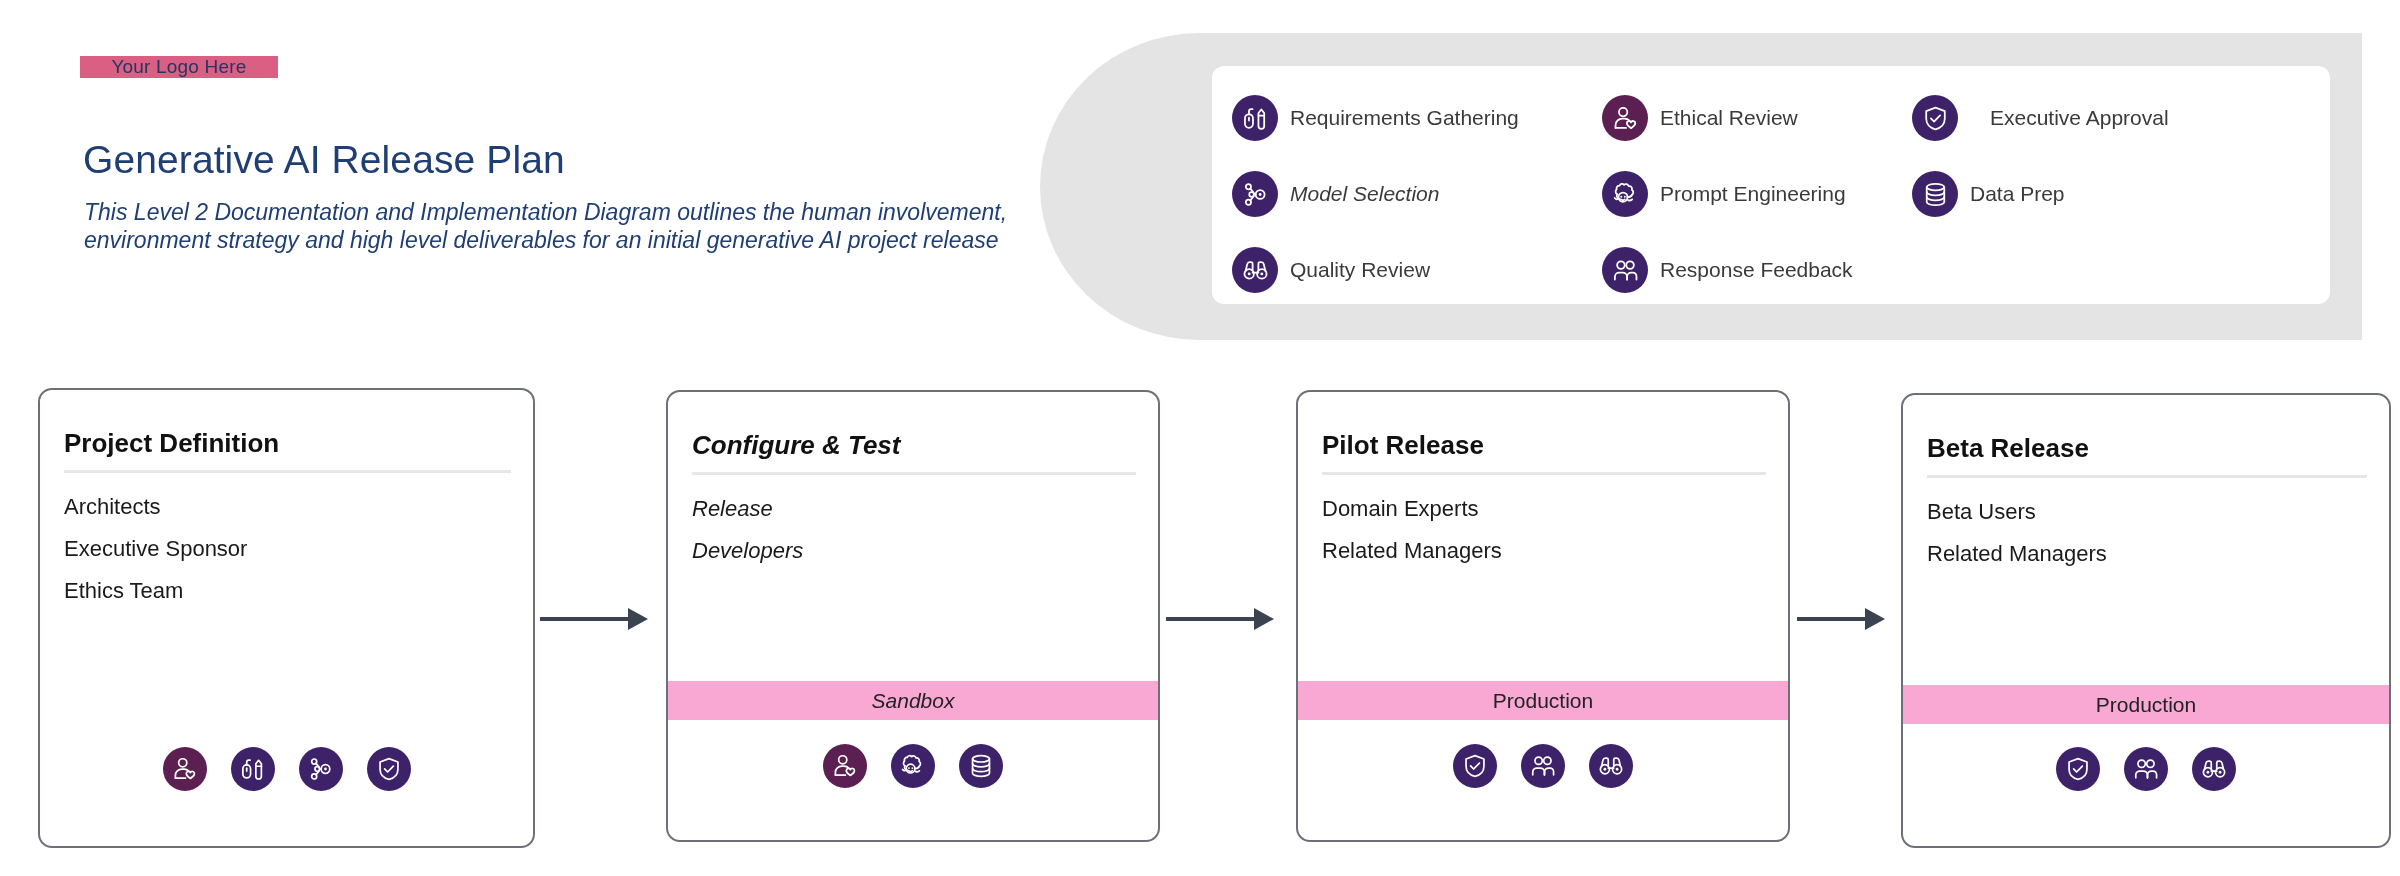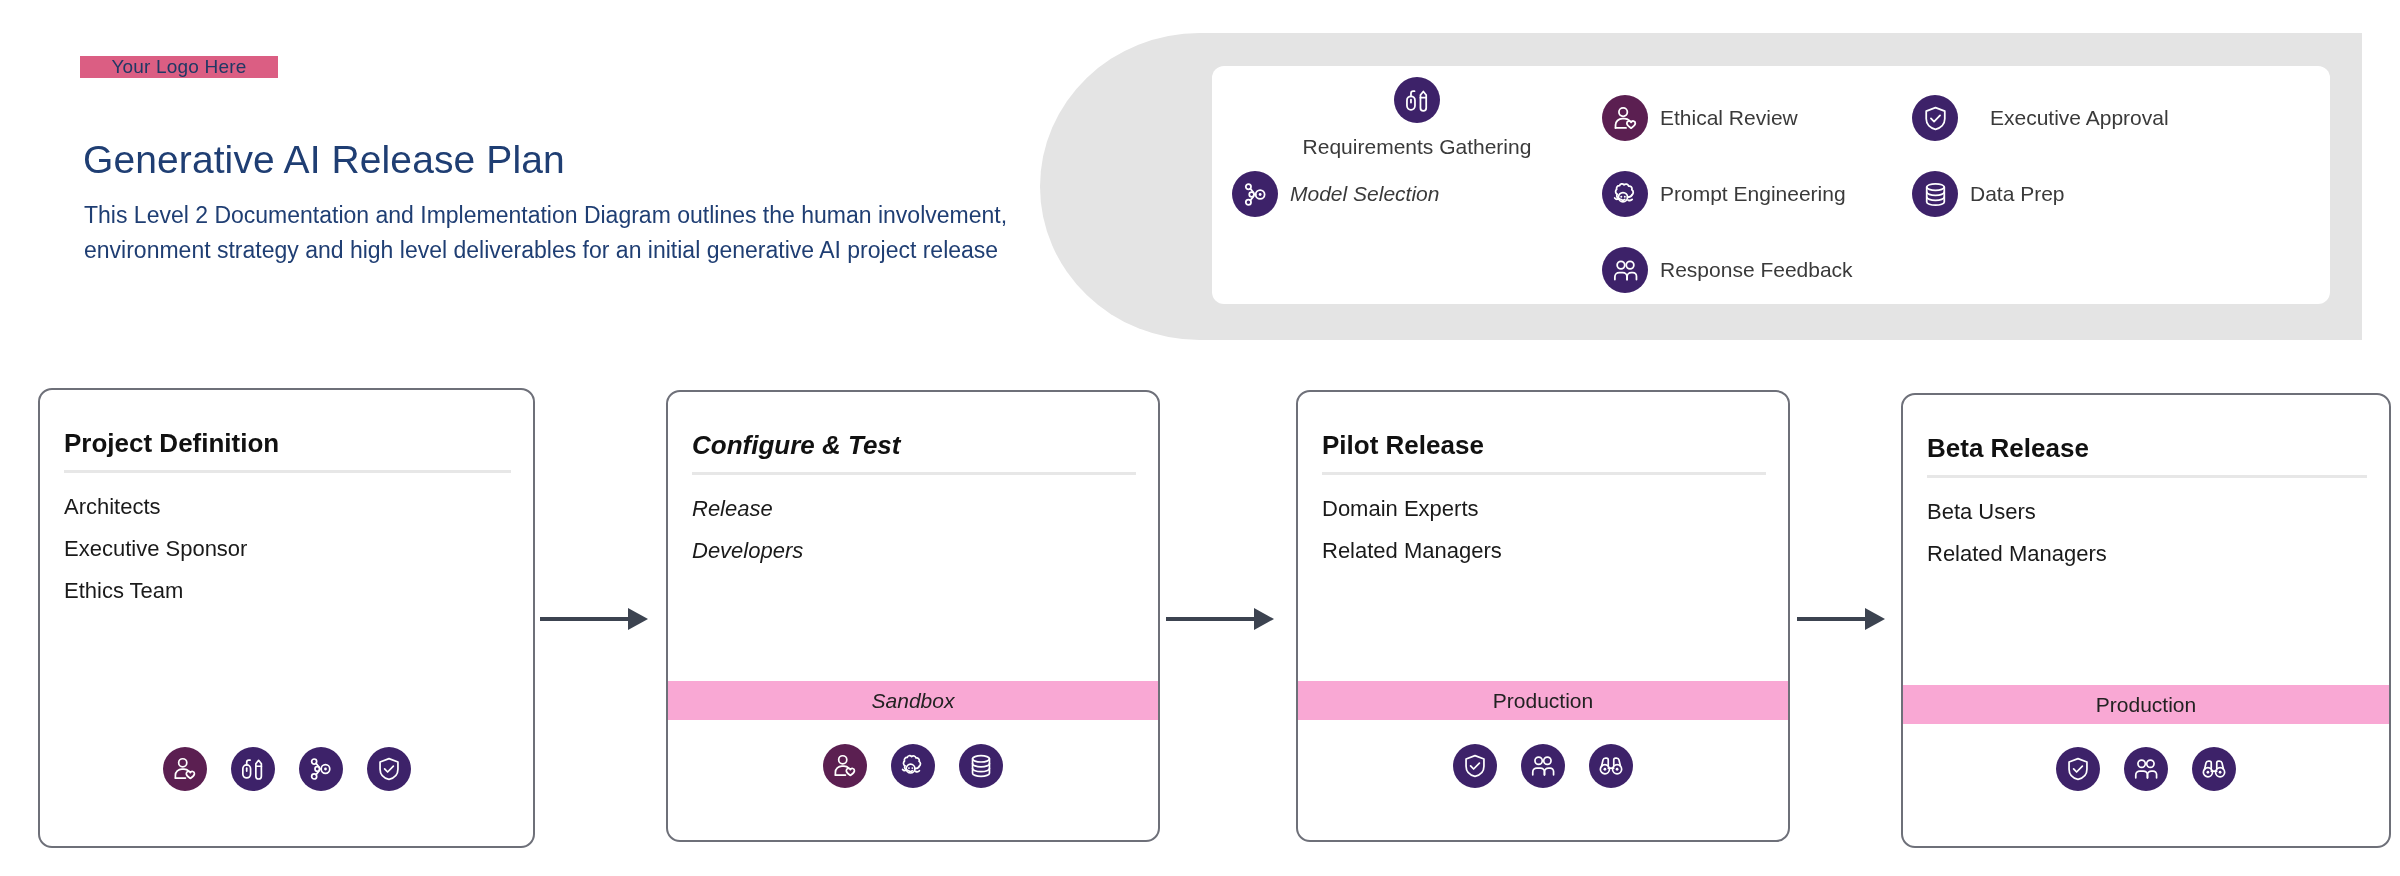--- a/index.html
+++ b/index.html
@@ -22,21 +22,21 @@
     font-size: 19px; color: #1F3864; letter-spacing: .2px;
   }
   .page-title {
     position: absolute; left: 83px; top: 138px;
     font-size: 39px; color: #1F3E73; font-weight: 400;
     letter-spacing: .1px; white-space: nowrap;
   }
   .page-desc {
     position: absolute; left: 84px; top: 198px;
     width: 930px;
-    font-size: 23px; line-height: 35px; color: #1F3E73;
+    font-size: 23px; line-height: 28px; color: #1F3E73; font-style: italic;
   }
 
   
   .gray-banner {
     position: absolute; left: 1040px; top: 33px;
     width: 1322px; height: 307px;
     background: #E4E4E4;
     border-top-left-radius: 160px 154px;
     border-bottom-left-radius: 160px 154px;
   }
@@ -122,21 +122,21 @@
 
   <div class="logo-box">
     <span>Your Logo Here</span>
   </div>
   <div class="page-title">Generative AI Release Plan</div>
   <div class="page-desc">This Level 2 Documentation and Implementation Diagram outlines the human involvement, environment strategy and high level deliverables for an initial generative AI project release</div>
 
   <div class="gray-banner"></div>
   <div class="legend-card">
     <div class="legend-grid" id="legend-grid">
-        <div class="legend-item" style="grid-area: 1 / 1; flex-direction: column;">
+        <div class="legend-item" style="grid-area: 1 / 1;">
           <div class="ic" style="width: 46px; height: 46px;">
             <svg width="27" height="27" viewBox="0 0 32 32" fill="none" stroke="#ffffff" stroke-width="2.1" stroke-linecap="round" stroke-linejoin="round">
         <rect x="3.5" y="11" width="9.5" height="16" rx="4.7"></rect>
         <path d="M8.25 11V7.6c0-1.5 1.2-2.6 2.7-2.6h1.5"></path>
         <line x1="8.25" y1="15" x2="8.25" y2="18.5"></line>
         <path d="M19.5 9.5l3.4-4.2 3.4 4.2v15.4a3.4 3.4 0 0 1-6.8 0z"></path>
         <line x1="19.5" y1="12.6" x2="26.3" y2="12.6"></line>
       </svg>
           </div>
           <span class="legend-label">Requirements Gathering</span>
@@ -148,20 +148,34 @@
               <circle cx="21.5" cy="16" r="1.7" fill="#ffffff" stroke="none"></circle>
         <circle cx="7.6" cy="6.8" r="3.1"></circle>
               <circle cx="7.6" cy="25.2" r="3.1"></circle>
               <circle cx="11.4" cy="16" r="2.8"></circle>
         <line x1="9.9" y1="9.1" x2="13.6" y2="13.6"></line>
               <line x1="9.9" y1="22.9" x2="13.6" y2="18.4"></line>
         <line x1="14.2" y1="16" x2="16.2" y2="16"></line>
       </svg>
           </div>
           <span class="legend-label">Model Selection</span>
+        </div>
+        <div class="legend-item" style="grid-area: 3 / 1;">
+          <div class="ic" style="width: 46px; height: 46px;">
+            <svg width="27" height="27" viewBox="0 0 32 32" fill="none" stroke="#ffffff" stroke-width="2.1" stroke-linecap="round" stroke-linejoin="round">
+        <circle cx="8.5" cy="20" r="5.6"></circle>
+              <circle cx="23.5" cy="20" r="5.6"></circle>
+        <circle cx="8.5" cy="20" r="1.7" fill="#ffffff" stroke="none"></circle>
+              <circle cx="23.5" cy="20" r="1.7" fill="#ffffff" stroke="none"></circle>
+        <path d="M4.3 16.6l1.9-8.1c.35-1.5 1.5-2.3 3-2.3h1.3c1.3 0 2.1.9 2.1 2.2v7"></path>
+        <path d="M27.7 16.6l-1.9-8.1c-.35-1.5-1.5-2.3-3-2.3h-1.3c-1.3 0-2.1.9-2.1 2.2v7"></path>
+        <line x1="12.6" y1="18.6" x2="19.4" y2="18.6"></line>
+      </svg>
+          </div>
+          <span class="legend-label">Quality Review</span>
         </div>
         <div class="legend-item" style="grid-area: 1 / 2;">
           <div class="ic magenta" style="width: 46px; height: 46px;">
             <svg width="27" height="27" viewBox="0 0 32 32" fill="none" stroke="#ffffff" stroke-width="2.1" stroke-linecap="round" stroke-linejoin="round">
         <circle cx="13.2" cy="8.4" r="5"></circle>
         <path d="M4.2 27.2v-3.4c0-4.4 3.6-7.6 8-7.6h2.6c2.3 0 4.4.9 5.9 2.4"></path>
         <path d="M4.2 27.2h12.4"></path>
         <path d="M22.6 27.5c-2.2-1.6-5-3.3-5-5.8a2.6 2.6 0 0 1 5-1.1 2.6 2.6 0 0 1 5 1.1c0 2.5-2.8 4.2-5 5.8z"></path>
       </svg>
           </div>

